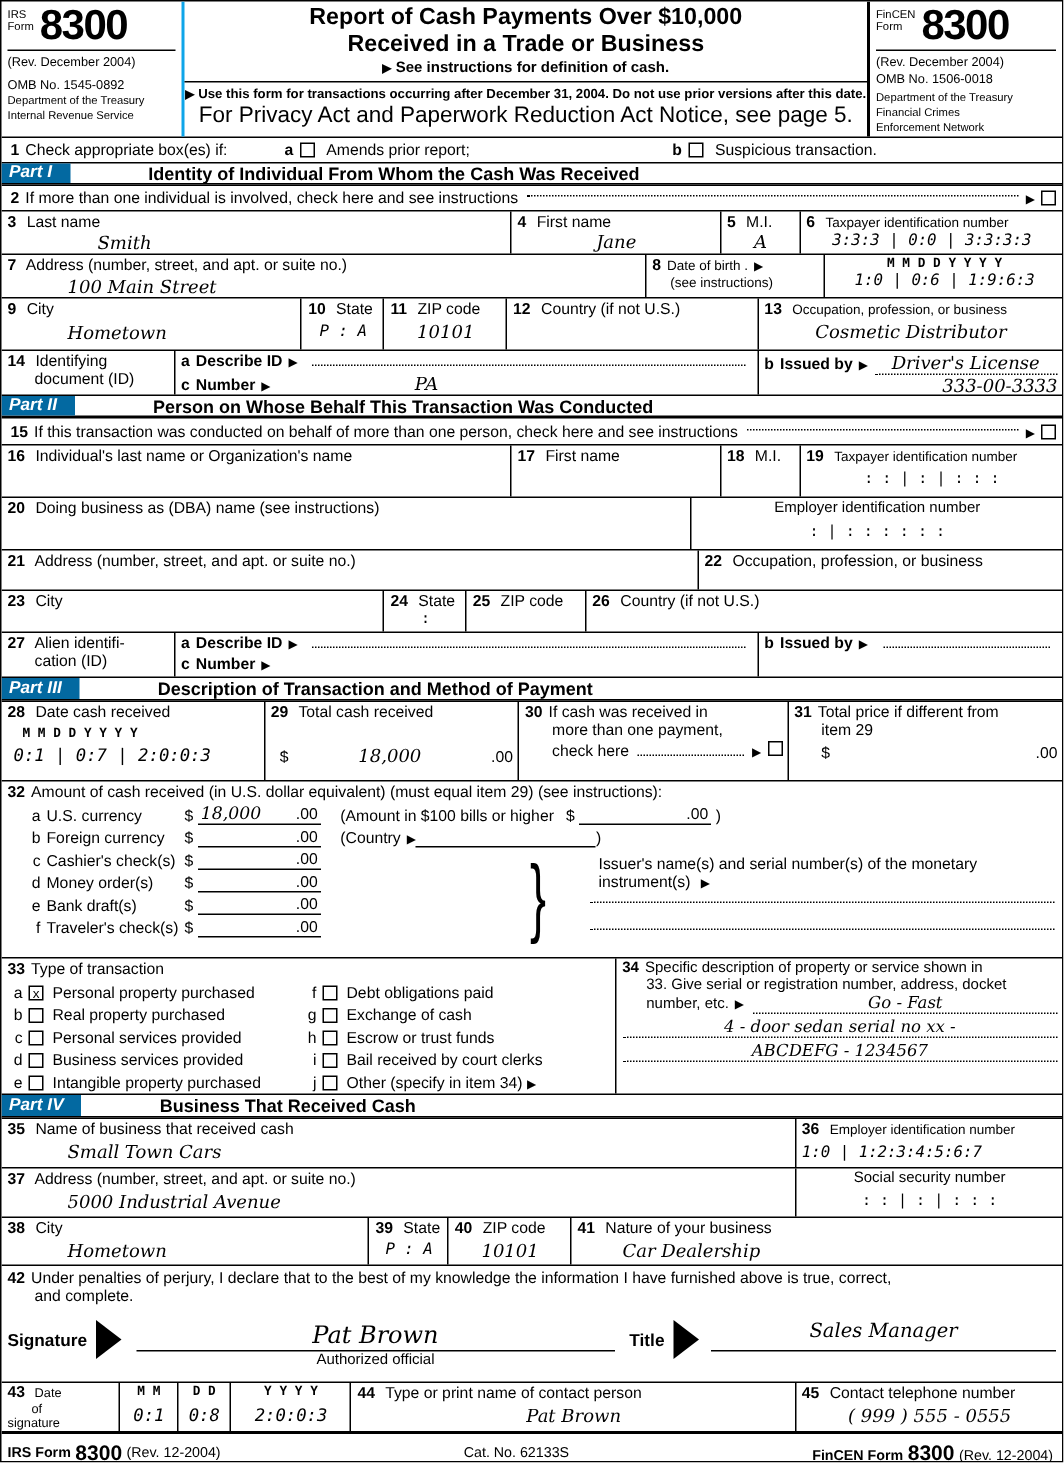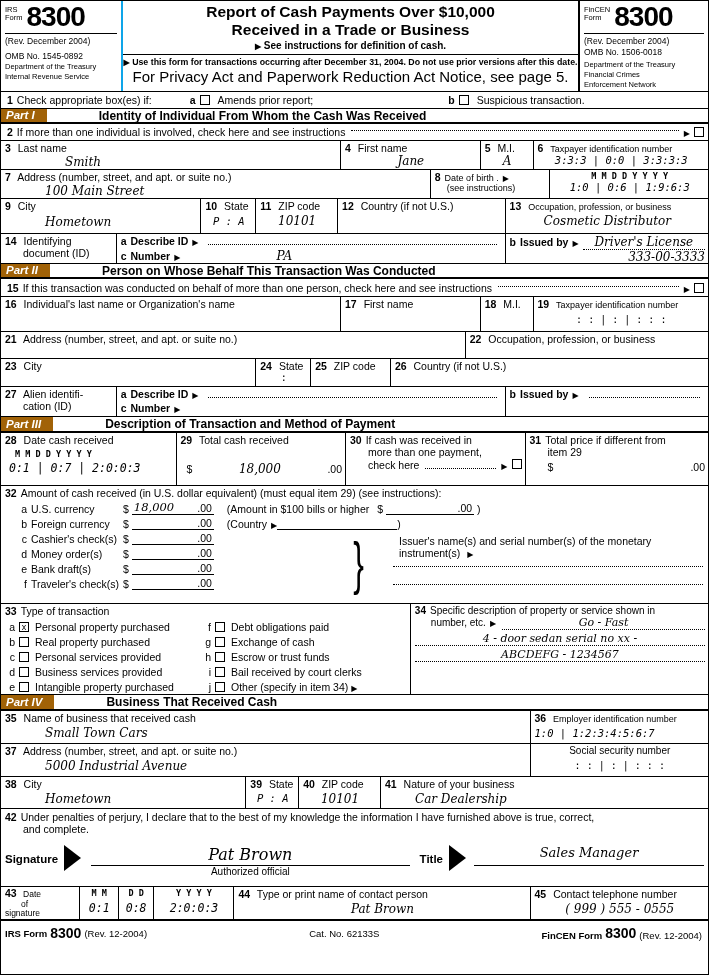--- a/index.html
+++ b/index.html
@@ -17,21 +17,21 @@
   .ctr{text-align:center;}
   .cb{width:10px;height:10px;border:1px solid #000;display:inline-block;text-align:center;
       line-height:9px;font-size:9px;vertical-align:-1px;flex:none;background:#fff;}
   .arr::before{content:"\25B6";font-size:8px;}
   .lead{flex:1;border-bottom:1px dotted #000;margin:0 5px 3px 6px;min-width:12px;}
   .dotf{border-bottom:1px dotted #000;}
   .ulf{border-bottom:1px solid #000;}
   .amt{display:inline-flex;justify-content:space-between;align-items:flex-end;
        border-bottom:1px solid #000;width:82px;margin:0 3px;padding:0 2px;height:13px;flex:none;}
   .pb{display:flex;border-top:1px solid #000;border-bottom:1px solid #000;align-items:stretch;}
-  .pt{background:#a16207;color:#fff;font-weight:bold;font-style:italic;font-size:11.5px;
+  .pt{background:#0369a1;color:#fff;font-weight:bold;font-style:italic;font-size:11.5px;
       padding:1px 12px 2px 5px;display:flex;align-items:center;}
   .ptt{font-weight:bold;font-size:12px;margin-left:52px;align-self:center;}
   .hdr{display:flex;height:90px;}
   .hbox{padding:2px 4px;font-size:7.5px;line-height:1.3;}
   .formword{font-size:7.5px;line-height:1.1;padding-top:3px;padding-right:4px;}
   .bignum{font-size:28px;font-weight:bold;letter-spacing:-1px;line-height:1;}
   .fr{display:flex;border-bottom:1px solid #000;padding-bottom:2px;margin-bottom:2px;}
   .hcn{flex:1;border-left:2px solid #0ea5e9;border-right:2px solid #000;text-align:center;padding-top:2px;}
   .t1{font-size:15.5px;font-weight:bold;line-height:1.15;}
   .see{font-size:10px;font-weight:bold;margin-top:1px;}
@@ -244,20 +244,30 @@
       <span>M.I.</span>
       <div class="hand"></div>
     </div>
     <div class="c" style="width:176px;">
       <span class="n">19</span>
       <span class="sm">Taxpayer identification number</span>
       <div class="mono ctr" style="margin-top:4px;">:  :   |   :   |   :  :  :</div>
     </div>
   </div>
 
+  <div class="r" style="height:35px;">
+    <div class="c" style="width:460px;">
+      <span class="n">20</span>
+      <span>Doing business as (DBA) name (see instructions)</span>
+    </div>
+    <div class="c" style="width:249px;">
+      <div class="ctr sm" style="font-size:10px;">Employer identification number</div>
+      <div class="mono ctr" style="margin-top:5px;">:   |   :  :  :  :  :  :</div>
+    </div>
+  </div>
 
   <div class="r" style="height:27px;">
     <div class="c" style="width:465px;">
       <span class="n">21</span>
       <span>Address (number, street, and apt. or suite no.)</span>
     </div>
     <div class="c" style="width:244px;">
       <span class="n">22</span>
       <span>Occupation, profession, or business</span>
     </div>
@@ -501,20 +511,21 @@
               <span class="arr" style="margin-left:3px;"></span>
             </div>
         </div>
       </div>
     </div>
     <div class="c" style="width:299px;font-size:10px;">
       <div class="lblrow">
           <span class="n">34</span>
         <span>Specific description of property or service shown in</span>
         </div>
+      <div style="padding-left:16px;">33. Give serial or registration number, address, docket</div>
       <div class="lblrow" style="padding-left:16px;">
         <span>number, etc.</span>
         <span class="arr" style="margin:0 6px 0 4px;"></span>
         <span class="hand dotf" style="flex:1;text-align:center;font-size:11px;">Go - Fast</span>
       </div>
       <div class="hand dotf ctr" style="font-size:11px;margin-top:2px;">4 - door sedan serial no xx -</div>
       <div class="hand dotf ctr" style="font-size:11px;margin-top:2px;">ABCDEFG - 1234567</div>
     </div>
   </div>
 

